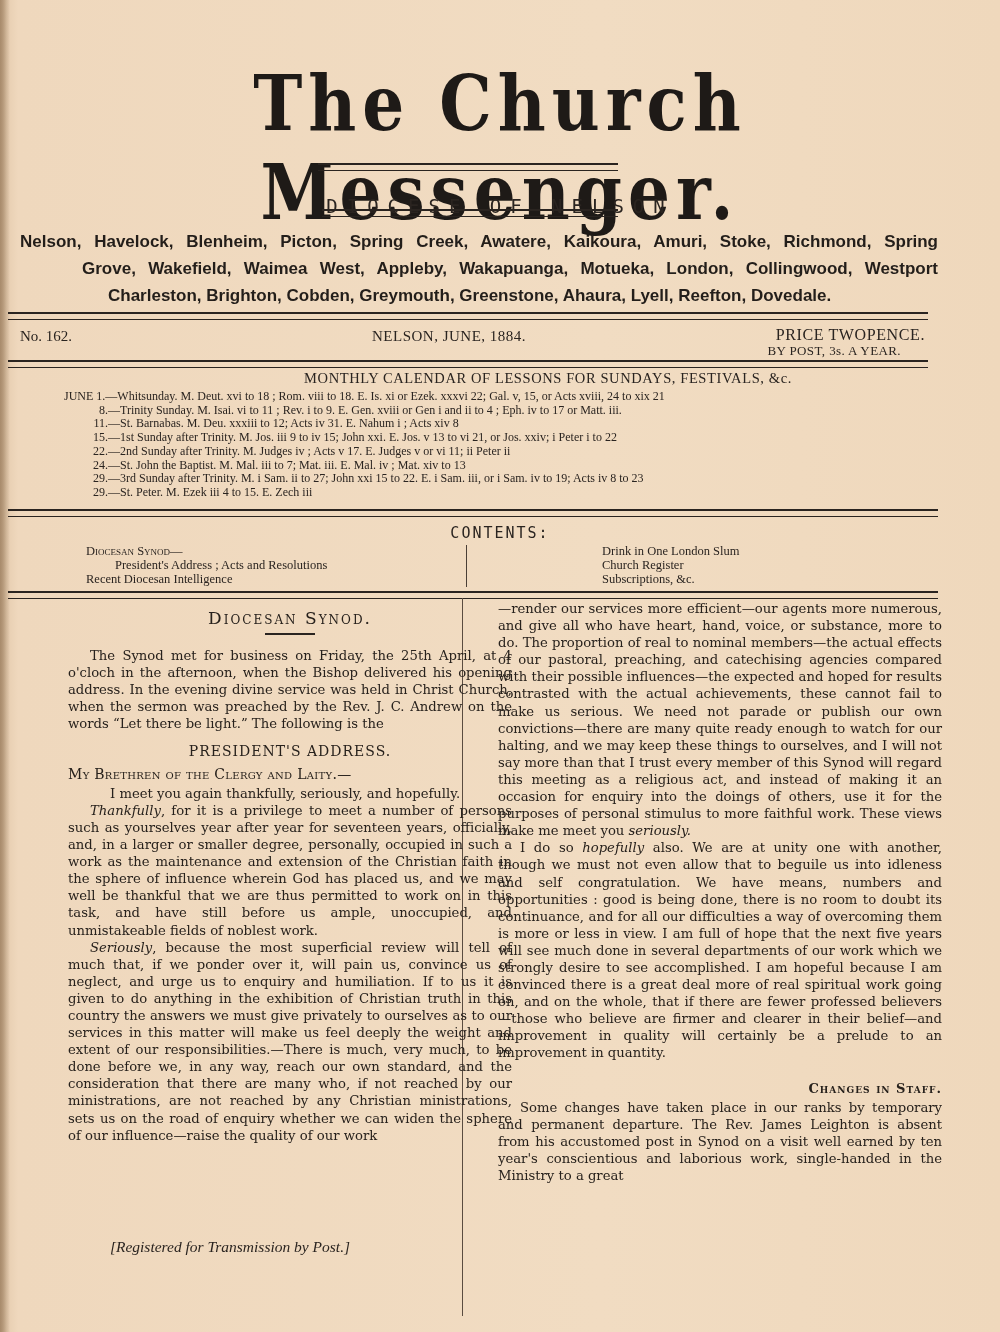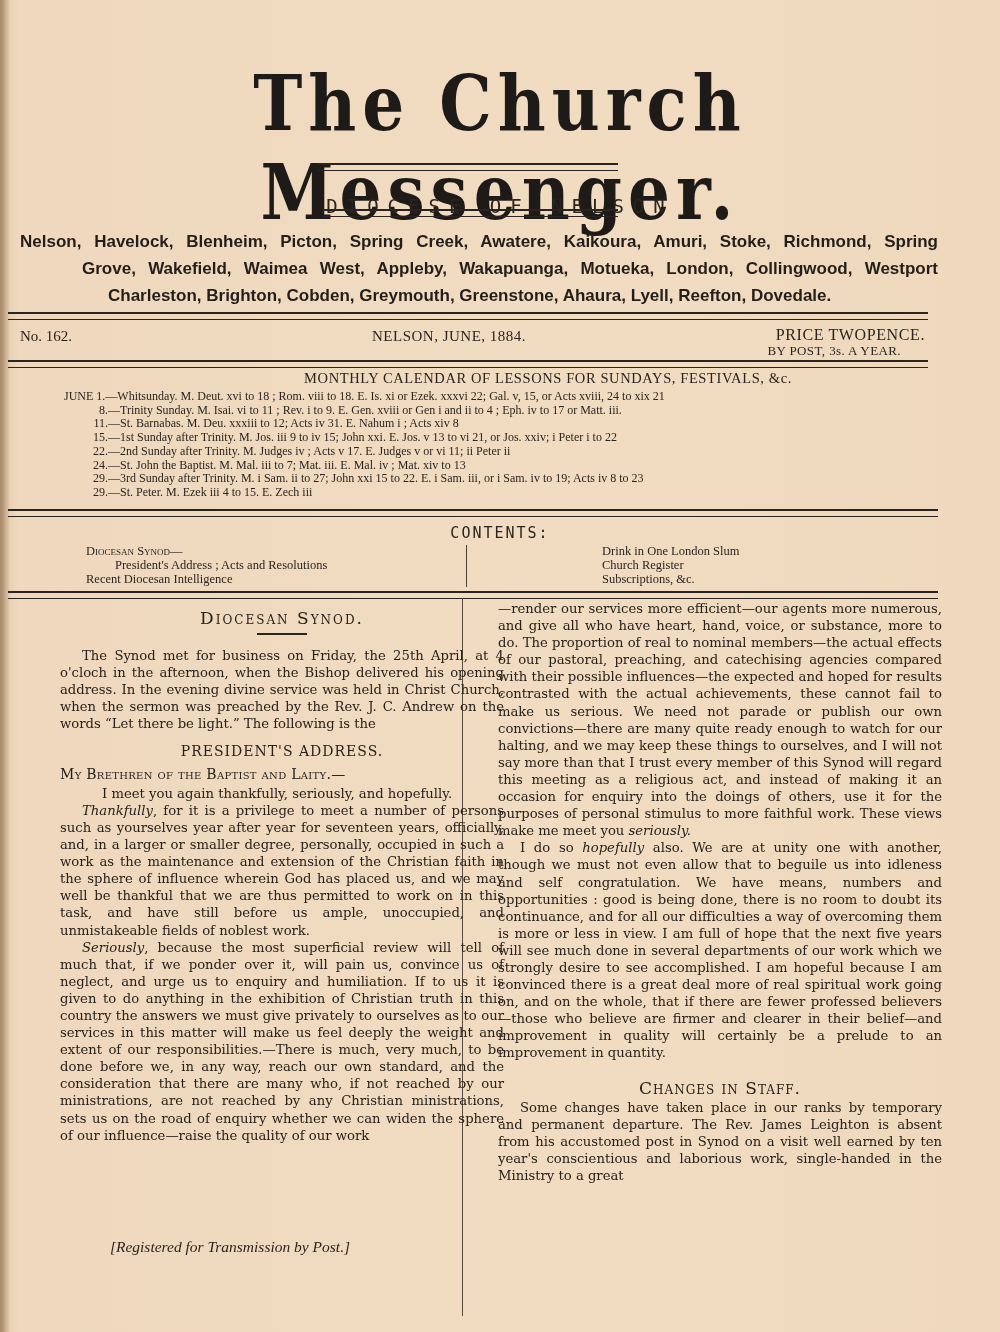--- a/index.html
+++ b/index.html
@@ -71,32 +71,32 @@
   .contents-right {
     position:absolute; left:602px; top:544px; width:360px;
     font-family:"Liberation Serif", serif; font-size:12.5px; line-height:14px;
   }
   .col-divider { position:absolute; left:462px; top:598px; width:1px; height:718px; background:#5a4c40; }
   .col {
     position:absolute; top:600px;
     font-family:"DejaVu Serif", serif; font-size:13.2px; line-height:17.1px;
     text-align:justify; color:#27211c;
   }
-  .col.left { left:12px; width:444px;padding-left:48px; }
+  .col.left { left:20px; width:444px;padding-left:48px; }
   .col.right { left:498px; width:444px; }
   .col p { margin:0; }
   .col p.ind { text-indent:22px; }
   .synod-title {
     text-align:center; font-family:"DejaVu Serif", serif; font-size:17px; letter-spacing:2px;
     margin:10px 0 0 0; font-variant:small-caps;
   }
   .synod-rule { width:50px; height:2px; background:#2a2420; margin:6px auto 12px auto; }
   .pres-title { text-align:center; font-size:14px; letter-spacing:1px; margin:10px 0 6px 0; }
   .salutation { font-variant:small-caps; font-size:14px; letter-spacing:0.3px; margin-bottom:2px; }
-  .changes-title { text-align:center; font-variant:small-caps; font-weight:normal; font-size:17px; letter-spacing:1px; margin:18px 0 2px 0; }
+  .changes-title { text-align:right; font-variant:small-caps; font-weight:bold; font-size:13px; letter-spacing:1px; margin:18px 0 2px 0; }
   .registered {
     position:absolute; top:1238px; left:8px; width:444px; text-align:center;
     font-family:"Liberation Serif", serif; font-size:15.5px; font-style:italic;
   }
   em { font-style:italic; }
 </style>
 </head>
 <body>
 
 <div class="page">
@@ -150,21 +150,21 @@
   </div>
   <div class="rule-double" style="left:8px; top:591px; width:930px;"></div>
 
   <div class="col-divider"></div>
 
   <div class="col left">
     <div class="synod-title">Diocesan Synod.</div>
     <div class="synod-rule"></div>
     <p class="ind">The Synod met for business on Friday, the 25th April, at 4 o'cloch in the afternoon, when the Bishop delivered his opening address.   In the evening divine service was held in Christ Church, when the sermon was preached by the Rev. J. C. Andrew on the words “Let there be light.” The following is the</p>
     <div class="pres-title">PRESIDENT'S ADDRESS.</div>
-    <div class="salutation">My Brethren of the Baptist and Laity.—</div>
+    <div class="salutation">My Brethren of the Clergy and Laity.—</div>
     <p class="ind" style="text-indent:42px;">I meet you again thankfully, seriously, and hopefully.</p>
     <p class="ind"><em>Thankfully</em><span>, for it is a privilege to meet a number of persons such as yourselves year after year for seventeen years, officially, and, in a larger or smaller degree, personally, occupied in such a work as the maintenance and extension of the Christian faith in the sphere of influence wherein God has placed us, and we may well be thankful that we are thus permitted to work on in this task, and have still before us ample, unoccupied, and unmistakeable fields of noblest work.</span></p>
     <p class="ind"><em>Seriously</em><span>, because the most superficial review will tell of much that, if we ponder over it, will pain us, convince us of neglect, and urge us to enquiry and humiliation. If to us it is given to do anything in the exhibition of Christian truth in this country the answers we must give privately to ourselves as to our services in this matter will make us feel deeply the weight and extent of our responsibilities.—There is much, very much, to be done before we, in any way, reach our own standard, and the consideration that there are many who, if not reached by our ministrations, are not reached by any Christian ministrations, sets us on the road of enquiry whether we can widen the sphere of our influence—raise the quality of our work</span></p>
   </div>
   <div class="registered">[Registered for Transmission by Post.]</div>
 
   <div class="col right">
     <p><span>—render our services more efficient—our agents more numerous, and give all who have heart, hand, voice, or substance, more to do.  The proportion of real to nominal members—the actual effects of our pastoral, preaching, and catechising agencies compared with their possible influences—the expected and hoped for results contrasted with the actual achievements, these cannot fail to make us serious.  We need not parade or publish our own convictions—there are many quite ready enough to watch for our halting, and we may keep these things to ourselves, and I will not say more than that I trust every member of this Synod will regard this meeting as a religious act, and instead of making it an occasion for enquiry into the doings of others, use it for the purposes of personal stimulus to more faithful work.  These views make me meet you </span><em>seriously.</em></p>
     <p class="ind"><span>I do so </span><em>hopefully</em><span> also.  We are at unity one with another, though we must not even allow that to beguile us into idleness and self congratulation.  We have means, numbers and opportunities : good is being done, there is no room to doubt its continuance, and for all our difficulties a way of overcoming them is more or less in view.  I am full of hope that the next five years will see much done in several departments of our work which we strongly desire to see accomplished.  I am hopeful because I am convinced there is a great deal more of real spiritual work going on, and on the whole, that if there are fewer professed believers—those who believe are firmer and clearer in their belief—and improvement in quality will certainly be a prelude to an improvement in quantity.</span></p>
     <div class="changes-title">Changes in Staff.</div>

